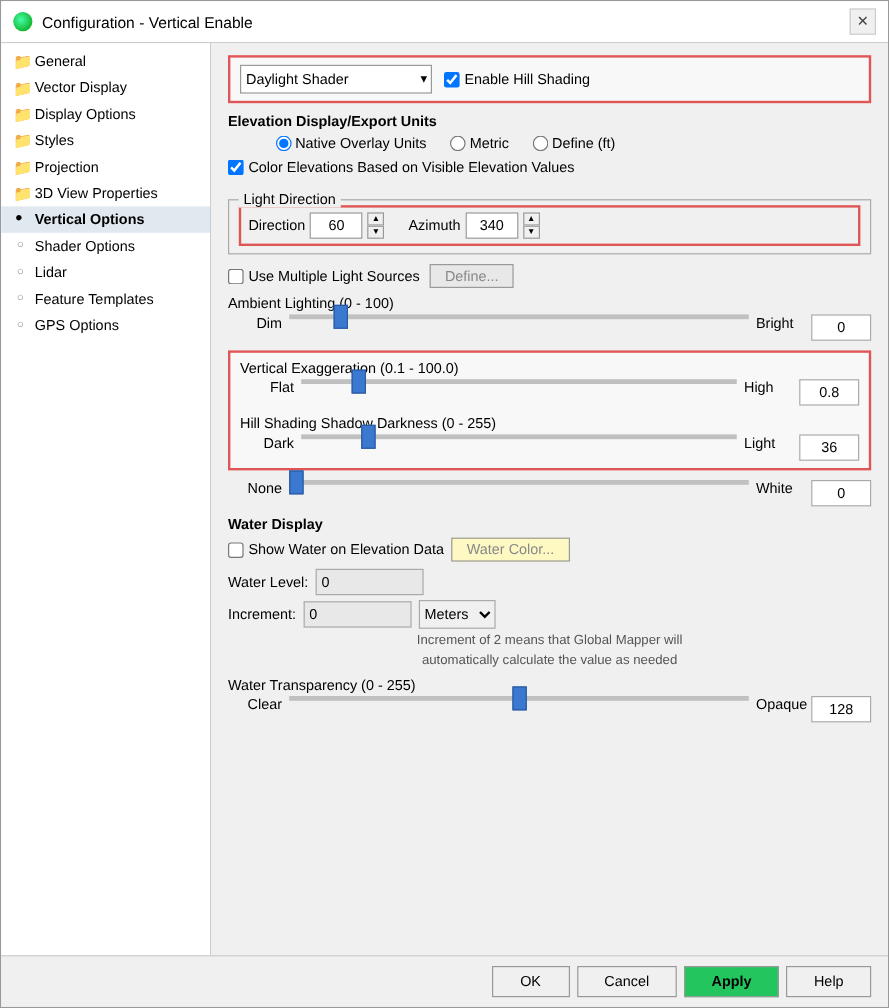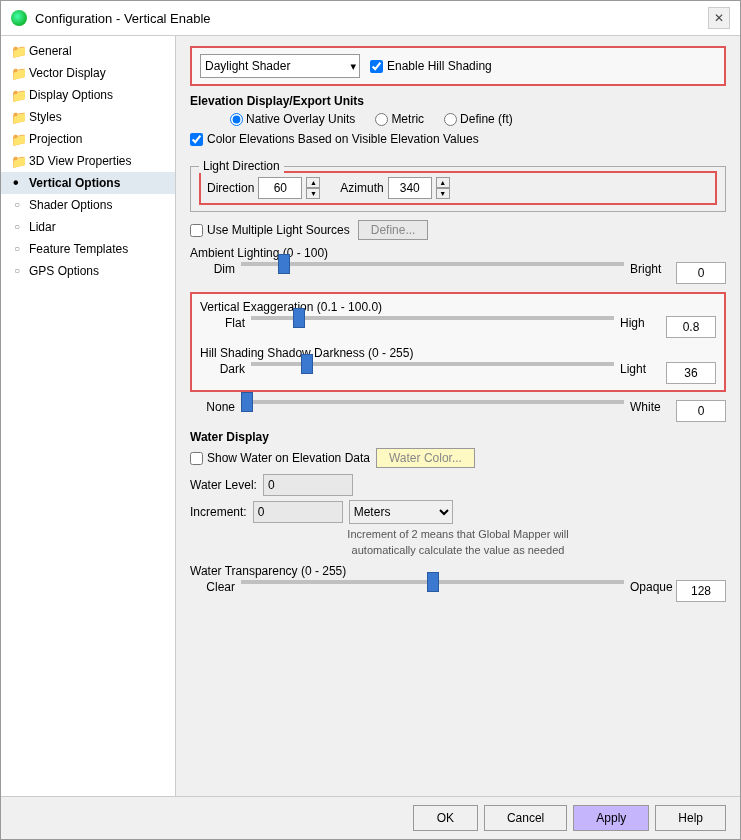--- a/index.html
+++ b/index.html
@@ -269,21 +269,21 @@
     }
     .input-field {
       width: 90px;
       height: 22px;
       border: 1px solid #aaa;
       background: #e8e8e8;
       font-size: 12px;
       padding: 2px 4px;
     }
     .meters-select {
-      width: 104px;
+      width: 64px;
       height: 24px;
       border: 1px solid #aaa;
       background: #f0f0f0;
       font-size: 12px;
     }
     .info-text {
       font-size: 11px;
       color: #555;
       text-align: center;
       margin: 4px 0;
@@ -299,21 +299,22 @@
     }
     .bottom-btn {
       padding: 5px 22px;
       border: 1px solid #999;
       background: #f0f0f0;
       cursor: pointer;
       font-size: 12px;
       min-width: 65px;
     }
     .bottom-btn.apply-btn {
-      background: #c4b5fd;
+      background: #22c55e;
+      font-weight: bold;
     }
     .label-row {
       display: flex;
       align-items: center;
       margin-bottom: 3px;
       gap: 6px;
     }
     input[type="range"] {
       -webkit-appearance: none;
       height: 4px;

